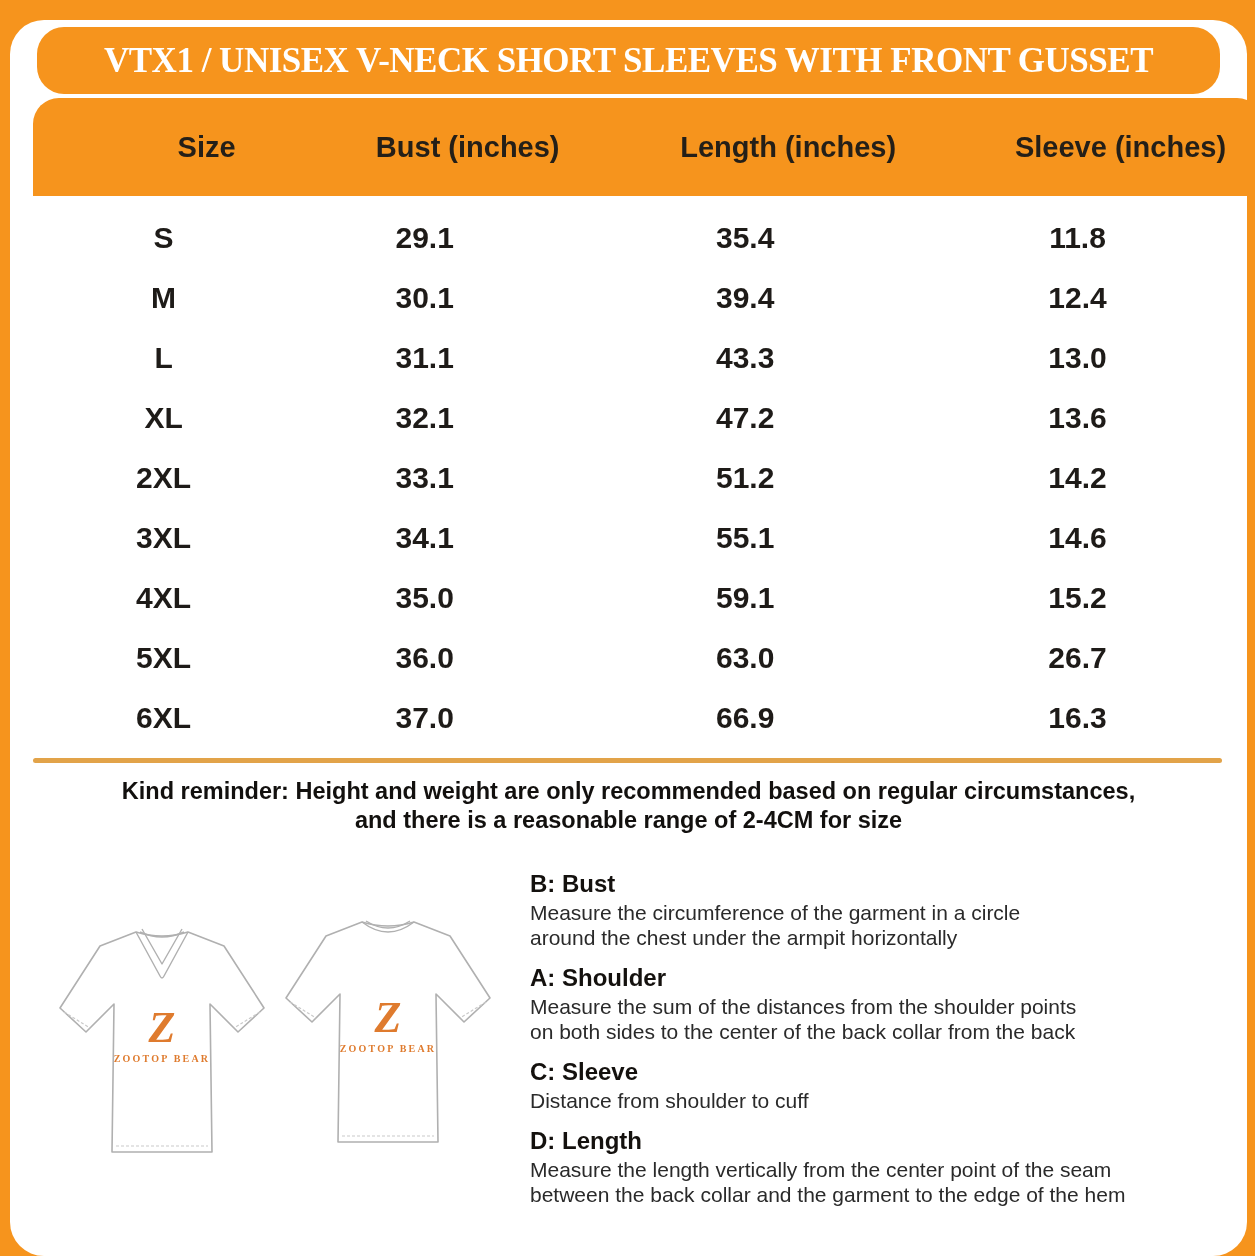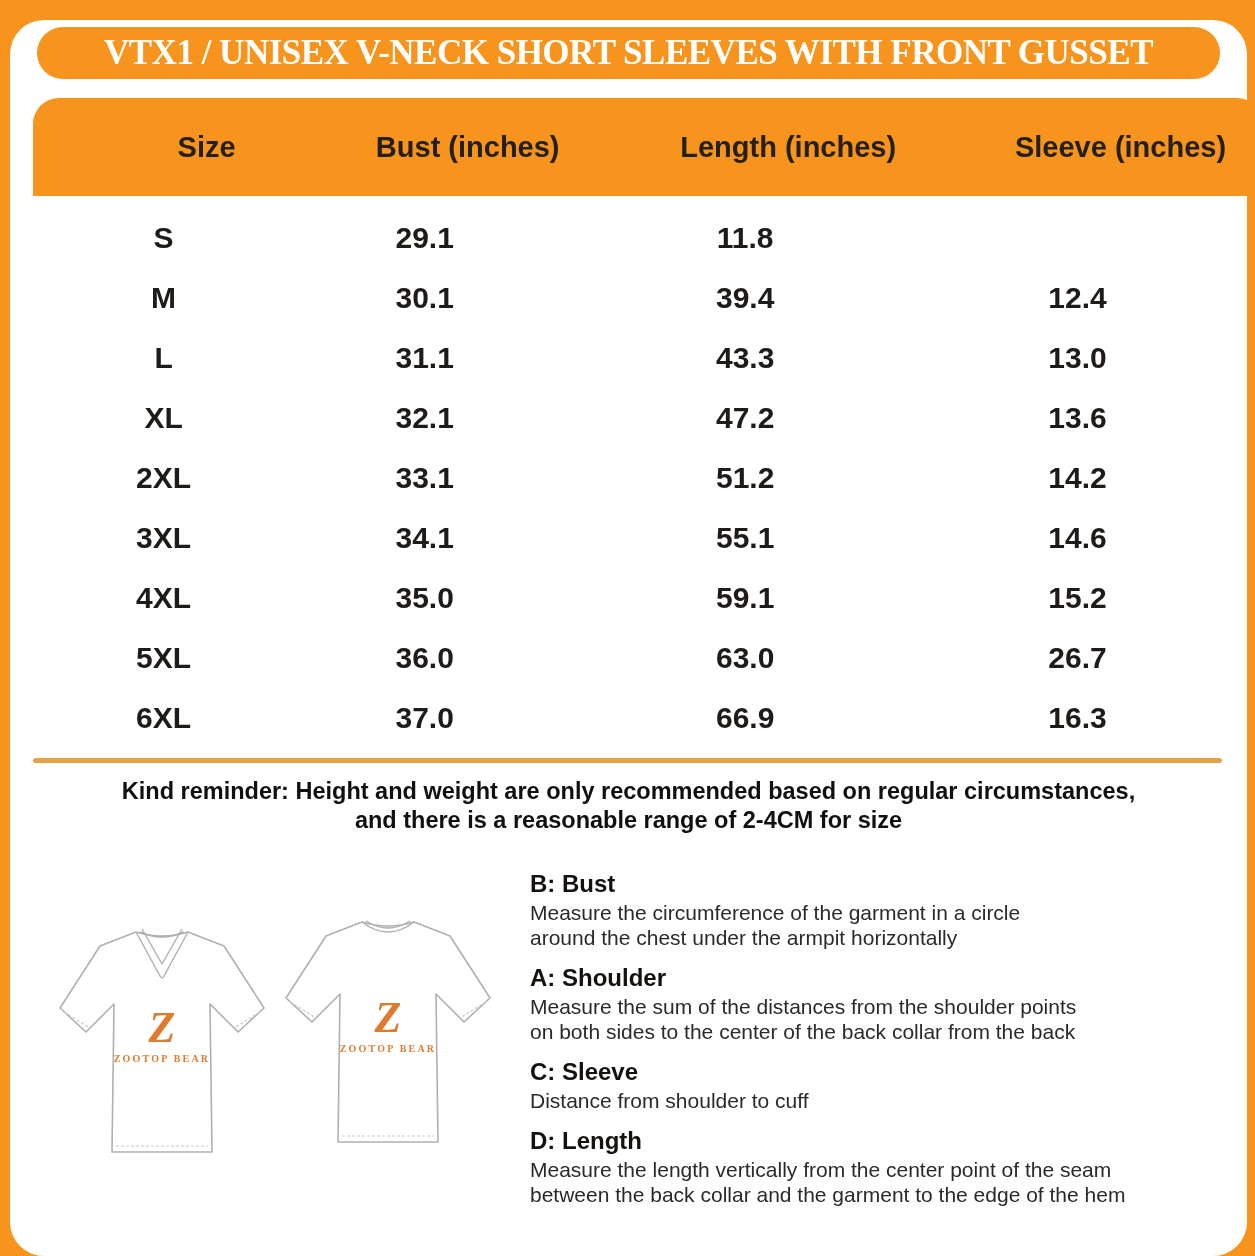--- a/index.html
+++ b/index.html
@@ -7,21 +7,21 @@
     position:relative;width:1255px;height:1256px;
     background:#F6941D;overflow:hidden;
     font-family:"Liberation Sans",sans-serif;
     color:#1d1916;
   }
   .card{
     position:absolute;top:20px;left:10px;width:1237px;height:1236px;
     background:#ffffff;border-radius:34px;overflow:hidden;
   }
   .banner{
-    position:absolute;top:7px;left:27px;width:1183px;height:52px;
+    position:absolute;top:7px;left:27px;width:1183px;height:67px;
     background:#F6941D;border-radius:27px;
     display:flex;align-items:center;justify-content:center;
   }
   .banner span{
     font-family:"Liberation Serif",serif;font-weight:700;
     font-size:35px;letter-spacing:-0.5px;color:#ffffff;white-space:nowrap;
   }
   .thead{
     position:absolute;top:78px;left:23px;width:1187px;height:98px;
     background:#F6941D;border-radius:26px 26px 0 0;
@@ -82,20 +82,21 @@
       <span>Size</span>
       <span>Bust (inches)</span>
       <span>Length (inches)</span>
       <span>Sleeve (inches)</span>
     </div>
 
     <div class="tbody">
       <div class="trow">
         <span>S</span>
         <span>29.1</span>
+        <span>35.4</span>
         <span>11.8</span>
       </div>
       <div class="trow">
         <span>M</span>
         <span>30.1</span>
         <span>39.4</span>
         <span>12.4</span>
       </div>
       <div class="trow">
         <span>L</span>

